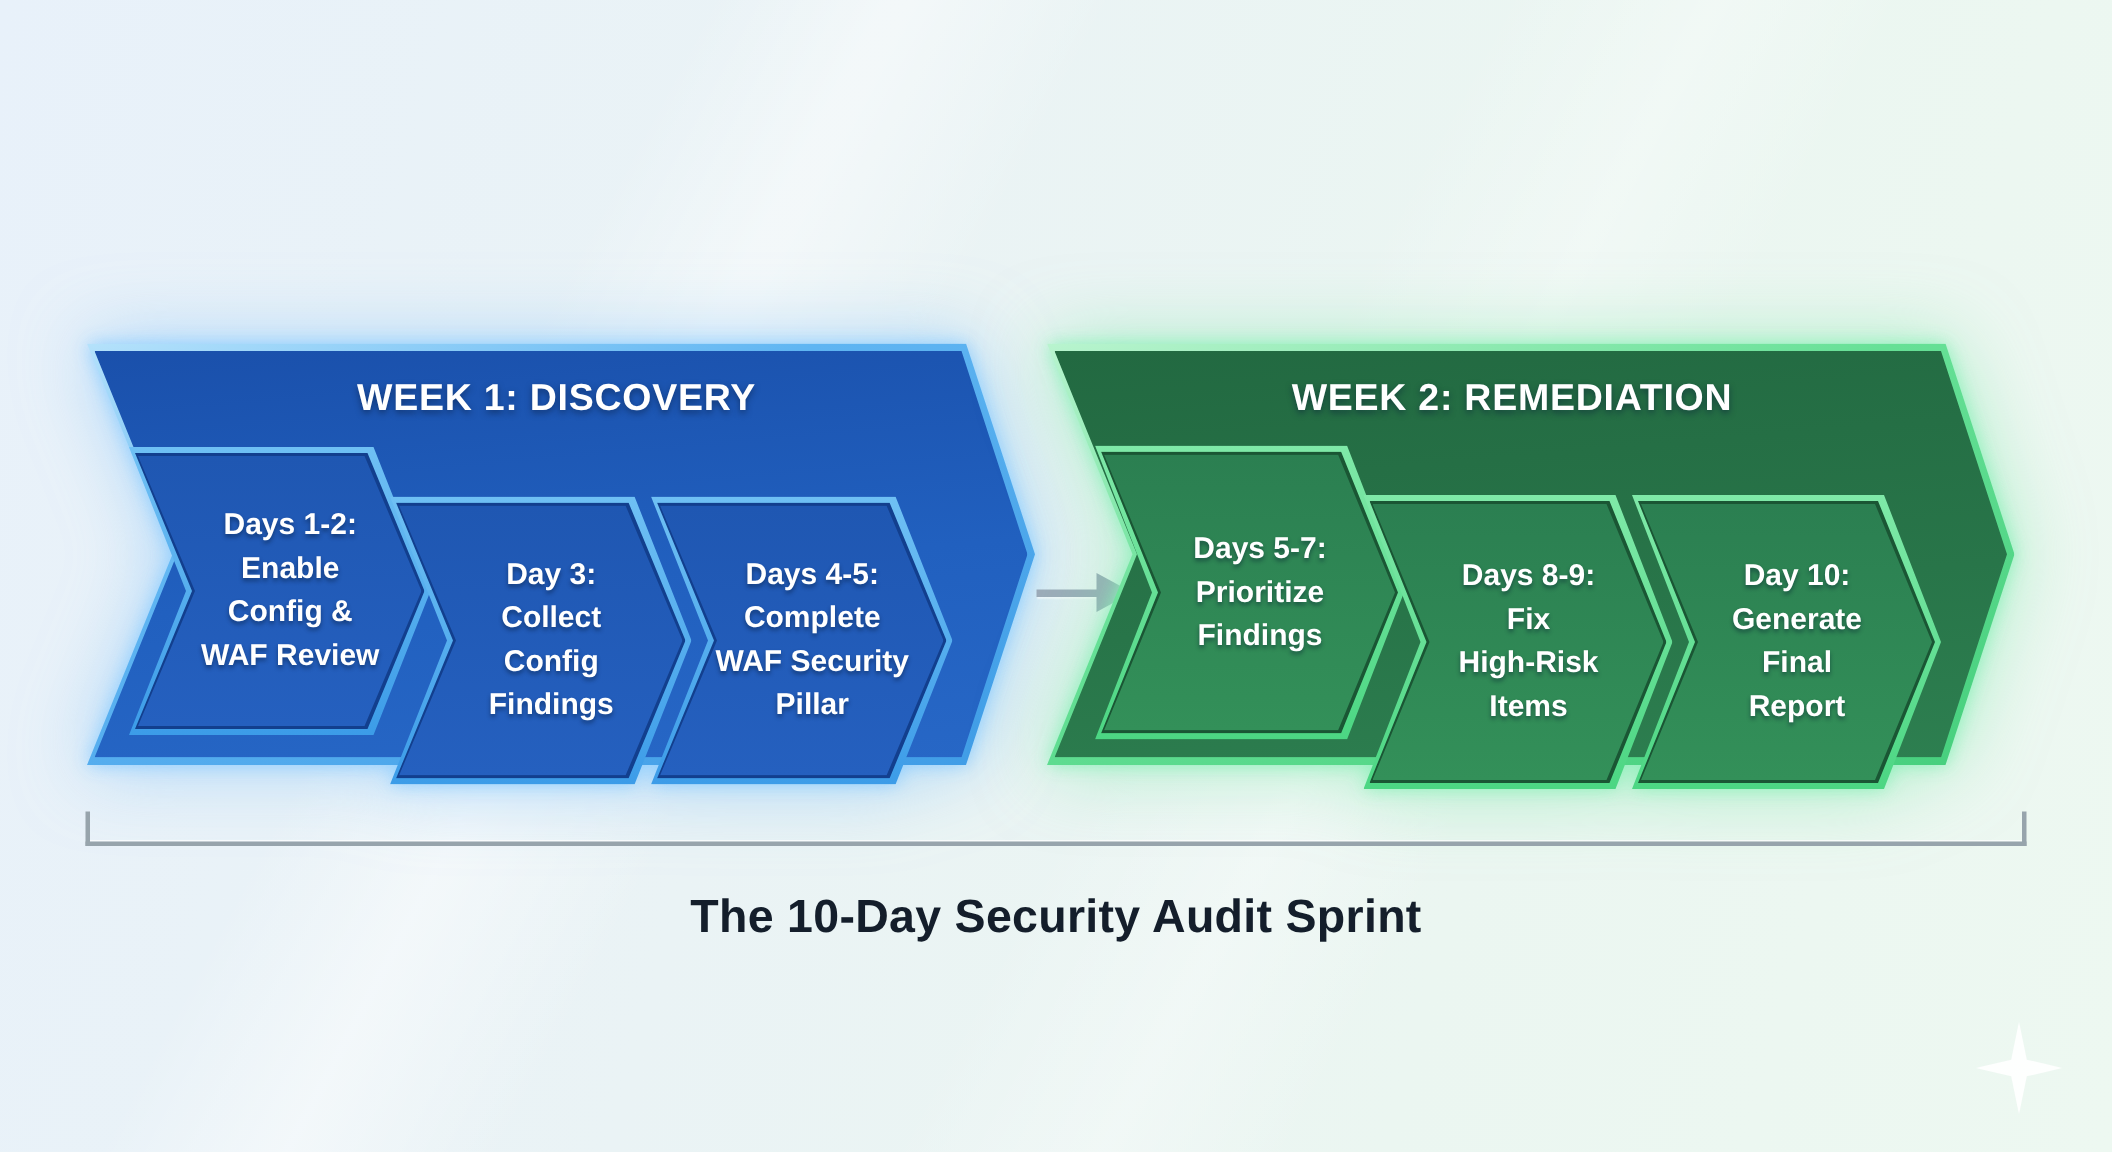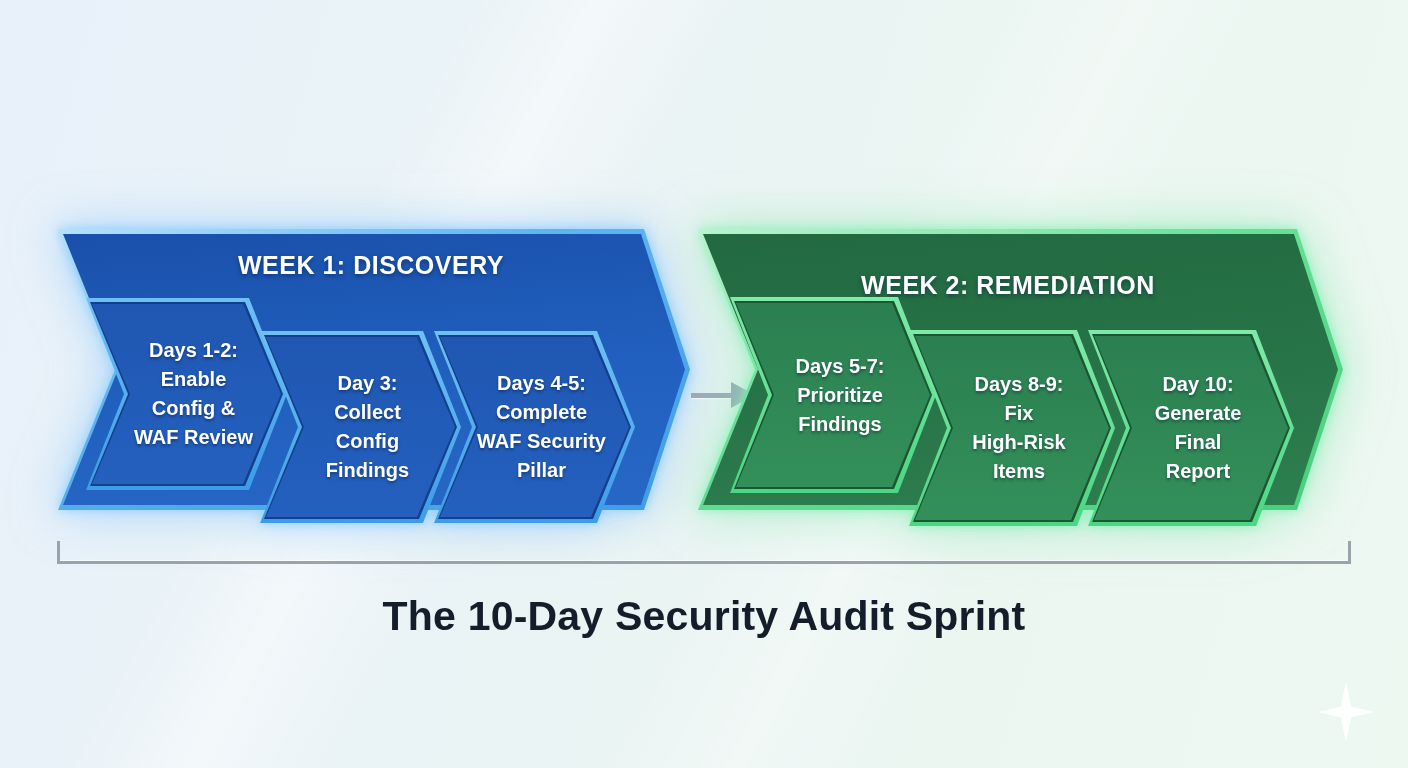--- a/index.html
+++ b/index.html
@@ -30,21 +30,21 @@
 
   .blue  .banner-shape { background:linear-gradient(160deg,#b5e2fb 0%,#5fb5f2 35%,#3f9ce6 100%); }
   .blue  .banner-fill  { background:linear-gradient(175deg,#1a50ab 0%,#2160bf 55%,#2767c6 100%); }
   .green .banner-shape { background:linear-gradient(160deg,#b9f4cf 0%,#66e096 40%,#46cf7d 100%); }
   .green .banner-fill  { background:linear-gradient(175deg,#226941 0%,#287549 60%,#2d7f50 100%); }
 
   .banner-title { position:absolute; top:22px; text-align:center;
     font-size:25px; font-weight:700; letter-spacing:.5px; color:#ffffff;
     text-shadow:0 2px 4px rgba(8,25,55,.5); }
   .blue  .banner-title { left:40px; width:546px; }
-  .green .banner-title { left:30px; width:560px;margin-top:20px; }
+  .green .banner-title { left:30px; width:560px; }
 
   
   .steps { position:absolute; display:flex; }
   .blue  .steps { left:28px; top:69px; }
   .green .steps { left:32px; top:68px; }
 
   .step { position:relative; height:192px; }
   .blue  .step { width:201px; }
   .green .step { width:206px; height:196px; }
   .step + .step { margin-left:-27px;margin-top:33px; }
@@ -75,21 +75,21 @@
     border-top:13px solid transparent; border-bottom:13px solid transparent;
     border-left:24px solid #9cabb9; }
 
   
   .bracket { position:absolute; left:57px; top:541px; width:1294px; height:23px;
     box-sizing:border-box;
     border-left:3px solid #97a4ac; border-right:3px solid #97a4ac; border-bottom:3px solid #97a4ac;
     border-top:none; box-shadow:inset 0 -1px 0 rgba(255,255,255,.7); }
 
   .caption { position:absolute; left:0; top:593px; width:1408px; text-align:center;
-    font-size:41px; font-weight:700; color:#141e2b; letter-spacing:.2px; }
+    font-size:31px; font-weight:700; color:#141e2b; letter-spacing:.2px; }
 
   
   .sparkle { position:absolute; left:1317px; top:681px; width:58px; height:62px;
     background:rgba(255,255,255,.9); filter:blur(1.5px);
     clip-path:polygon(50% 0%, 59% 41%, 100% 50%, 59% 59%, 50% 100%, 41% 59%, 0% 50%, 41% 41%); }
 </style>
 </head>
 <body>
 
 <div class="canvas">

